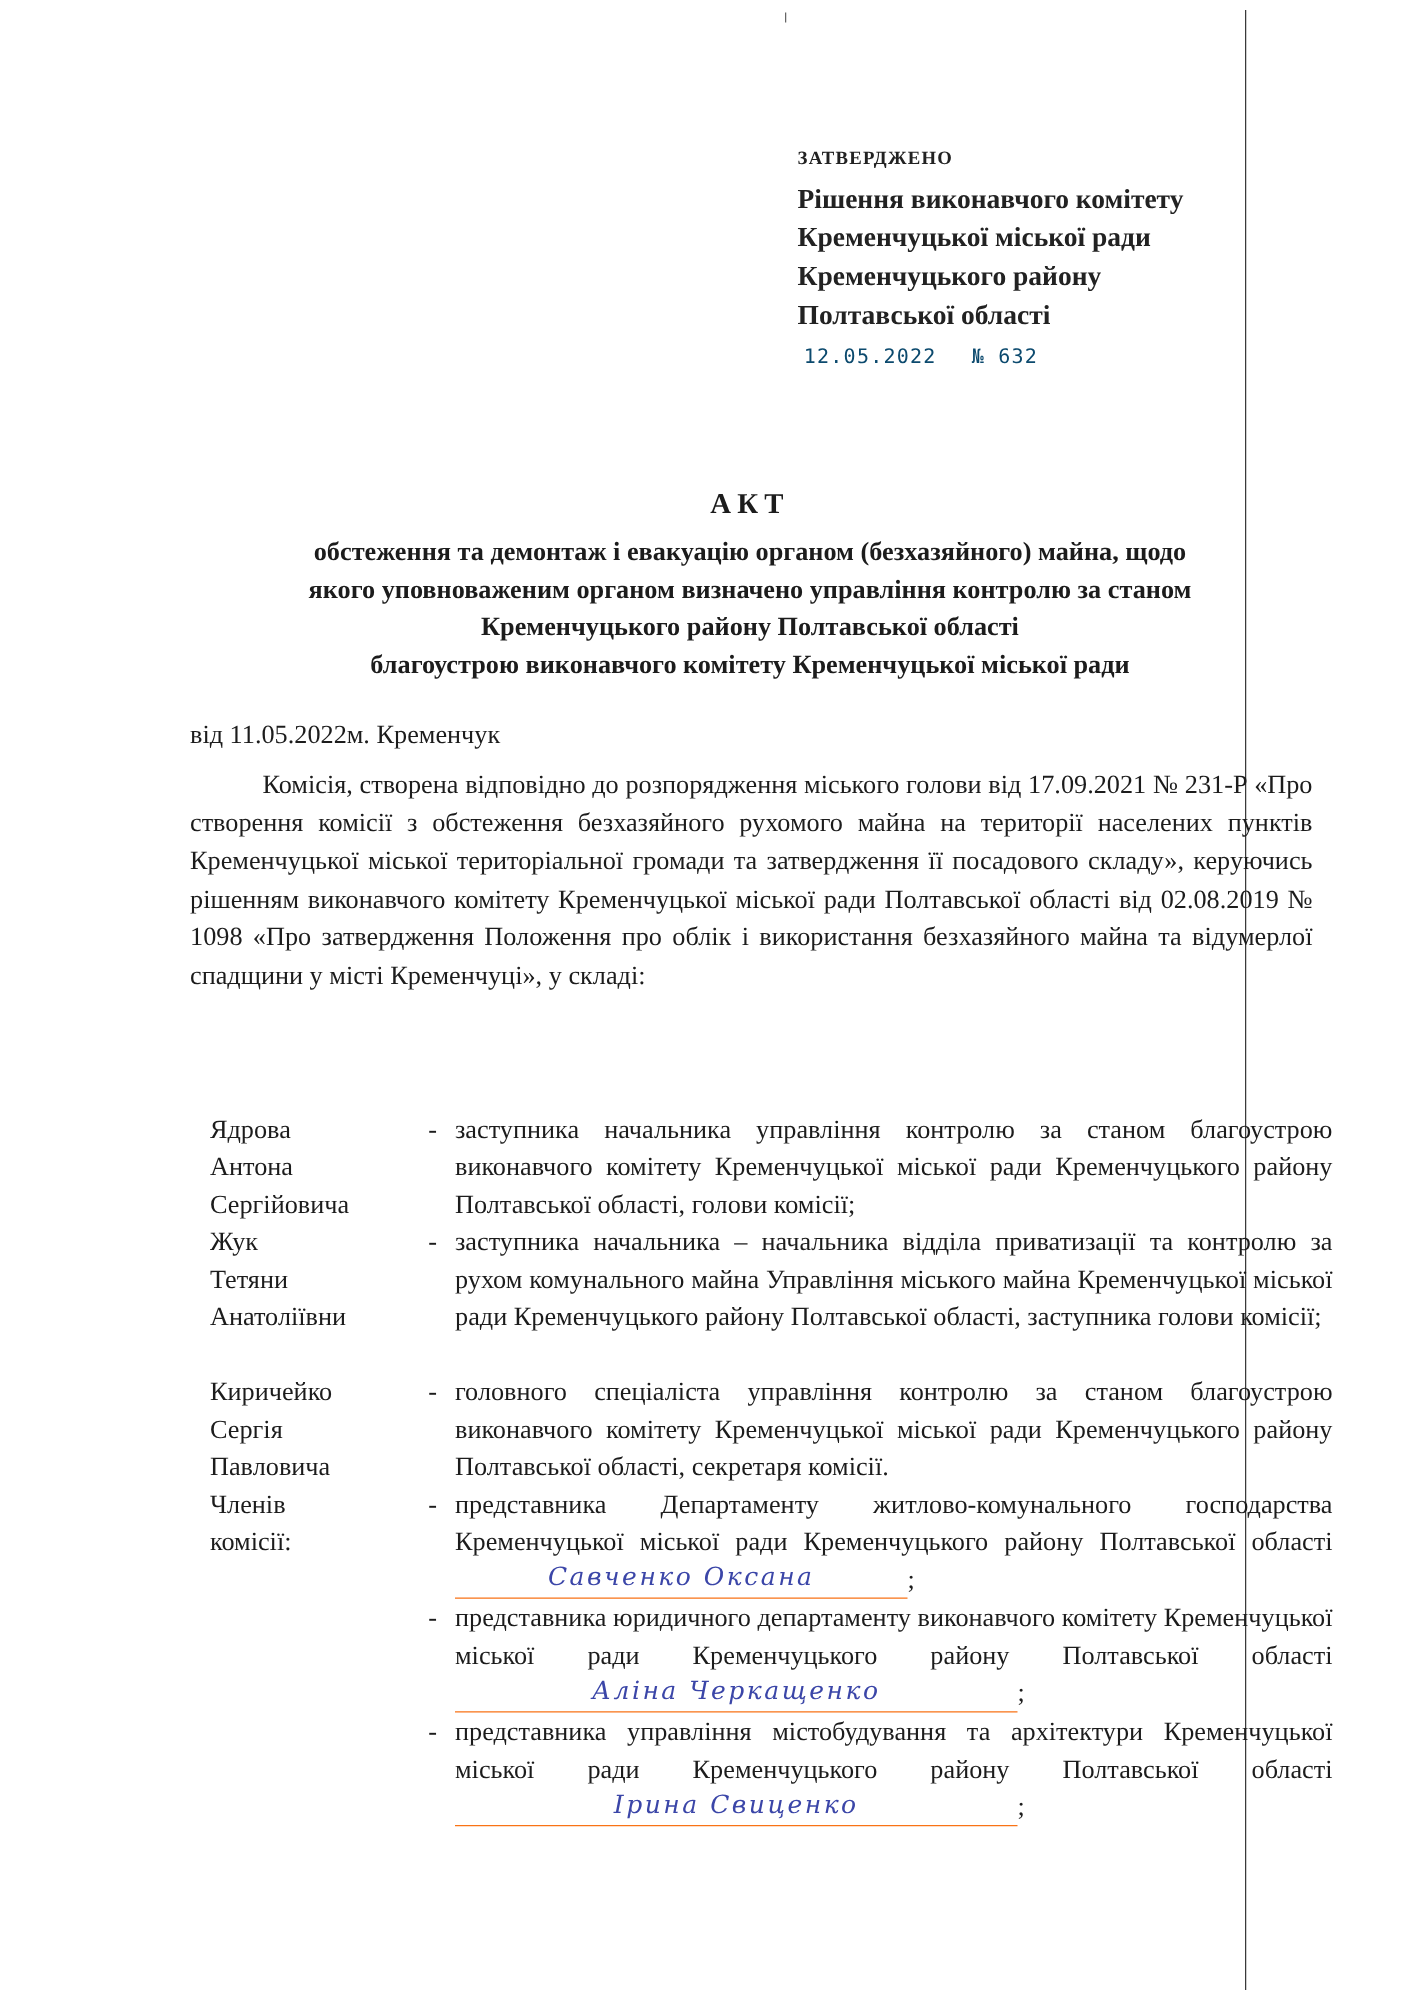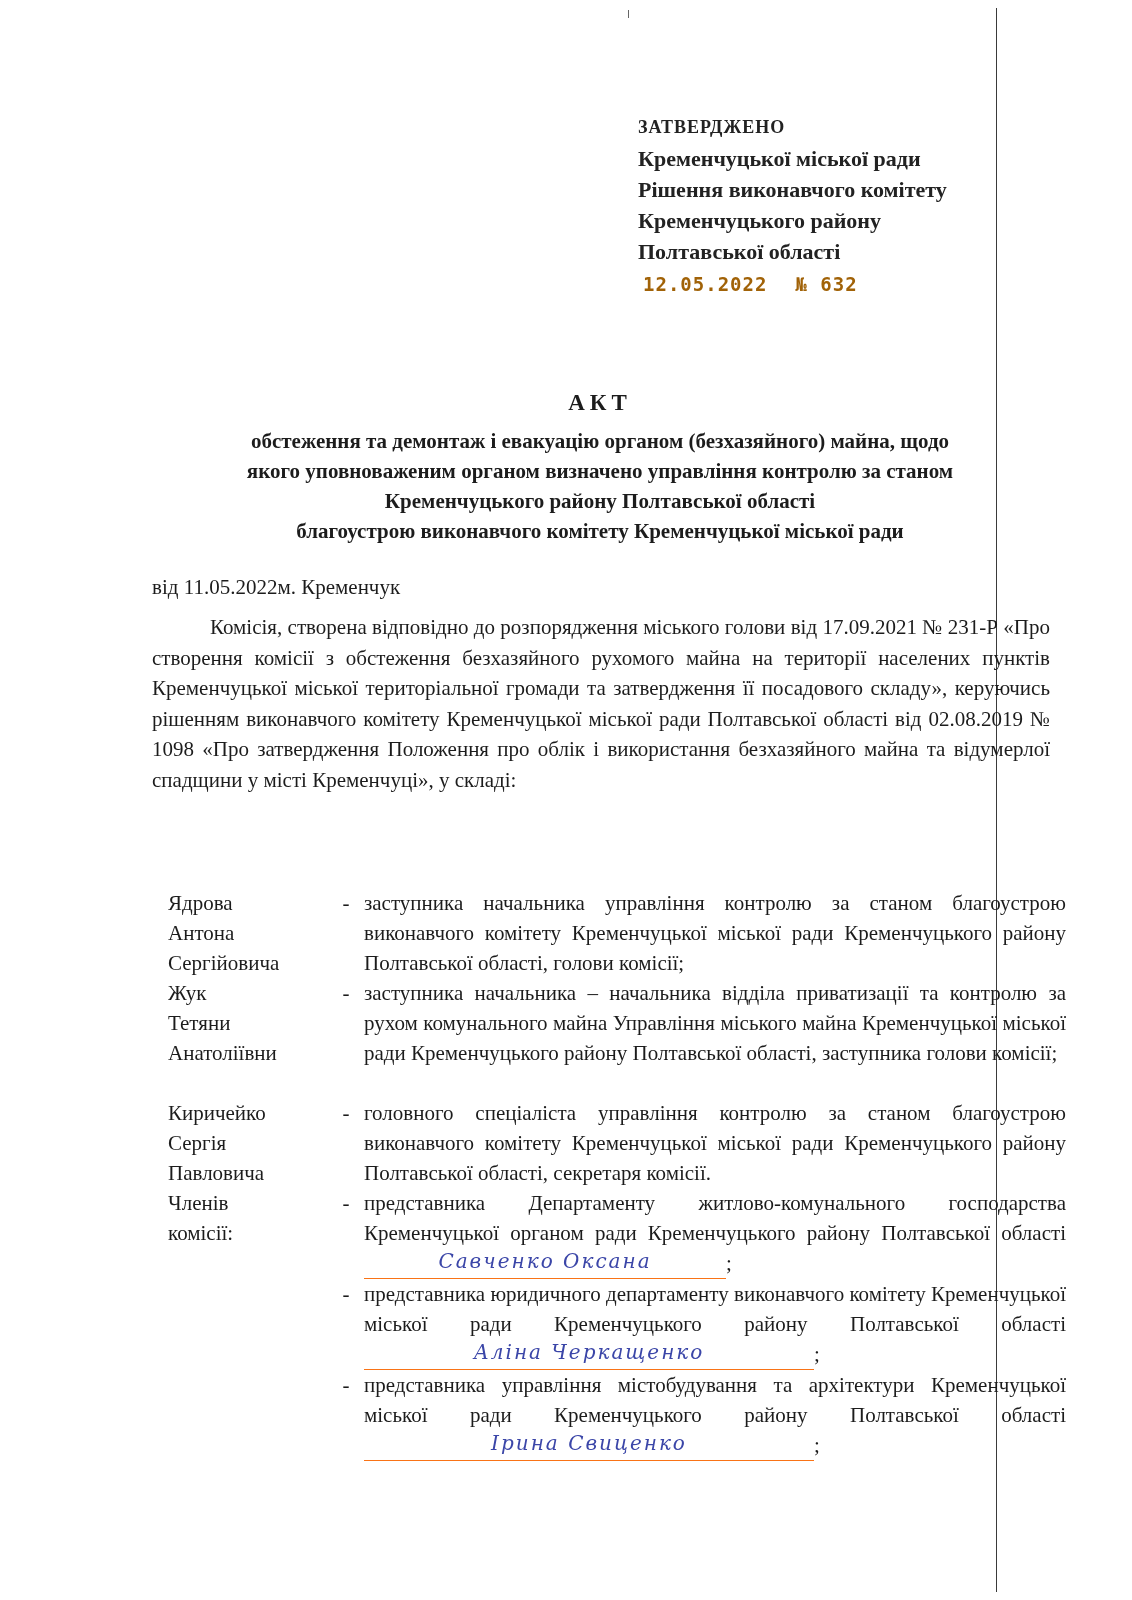--- a/index.html
+++ b/index.html
@@ -12,24 +12,24 @@
     position: absolute; left: 996px; top: 8px; width: 1px; height: 1584px;
     background: #3a3a3a;
   }
   .topmark {
     position: absolute; left: 628px; top: 10px; width: 1px; height: 8px; background: #666;
   }
   .approved {
     position: absolute; left: 638px; top: 112px; width: 420px;
     font-weight: bold; font-size: 22px; line-height: 31px; color: #222;
   }
-  .approved .head { font-size: 18px; letter-spacing: 1px; margin-bottom: 0; }
+  .approved .head { font-size: 15px; letter-spacing: 1px; margin-bottom: 0; }
   .approved .stamp {
-    font-weight: bold; font-family: "DejaVu Sans Mono", monospace;
-    font-size: 19px; color: #a16207; letter-spacing: 1px; margin-left: 5px; margin-top: 2px;
+    font-weight: normal; font-family: "DejaVu Sans Mono", monospace;
+    font-size: 16px; color: #0c4a6e; letter-spacing: 1px; margin-left: 5px; margin-top: 2px;
   }
   .approved .stamp span { margin-right: 28px; }
   .title {
     position: absolute; left: 150px; top: 390px; width: 900px; text-align: center;
     font-weight: bold; font-size: 23px; letter-spacing: 5px;
   }
   .subtitle {
     position: absolute; left: 130px; top: 426px; width: 940px; text-align: center;
     font-weight: bold; font-size: 21px; line-height: 30px;
   }
@@ -61,22 +61,22 @@
   }
 </style>
 </head>
 <body>
 
 <div class="topmark"></div>
 <div class="vline"></div>
 
 <div class="approved">
   <div class="head">ЗАТВЕРДЖЕНО</div>
+  <div>Рішення виконавчого комітету</div>
   <div>Кременчуцької міської ради</div>
-  <div>Рішення виконавчого комітету</div>
   <div>Кременчуцького району</div>
   <div>Полтавської області</div>
   <div class="stamp">
     <span>12.05.2022</span><span>№ 632</span>
   </div>
 </div>
 
 <div class="title">АКТ</div>
 
 <div class="subtitle">
@@ -133,21 +133,21 @@
   </div>
 
   <div class="mrow">
     <div class="mname">
       <div>Членів</div>
       <div>комісії:</div>
     </div>
     <div class="mdesc">
       <div class="item">
         <span class="dash">-</span>
-        <span class="itext"><span>представника Департаменту житлово-комунального господарства Кременчуцької органом ради Кременчуцького району Полтавської області</span> <span class="sigline" style="width:362px"><span class="sig">Савченко Оксана</span></span><span>;</span></span>
+        <span class="itext"><span>представника Департаменту житлово-комунального господарства Кременчуцької міської ради Кременчуцького району Полтавської області</span> <span class="sigline" style="width:362px"><span class="sig">Савченко Оксана</span></span><span>;</span></span>
       </div>
       <div class="item">
         <span class="dash">-</span>
         <span class="itext"><span>представника юридичного департаменту виконавчого комітету Кременчуцької міської ради Кременчуцького району Полтавської області</span> <span class="sigline" style="width:450px"><span class="sig">Аліна Черкащенко</span></span><span>;</span></span>
       </div>
       <div class="item">
         <span class="dash">-</span>
         <span class="itext"><span>представника управління містобудування та архітектури Кременчуцької міської ради Кременчуцького району Полтавської області</span> <span class="sigline" style="width:450px"><span class="sig">Ірина Свиценко</span></span><span>;</span></span>
       </div>
     </div>

